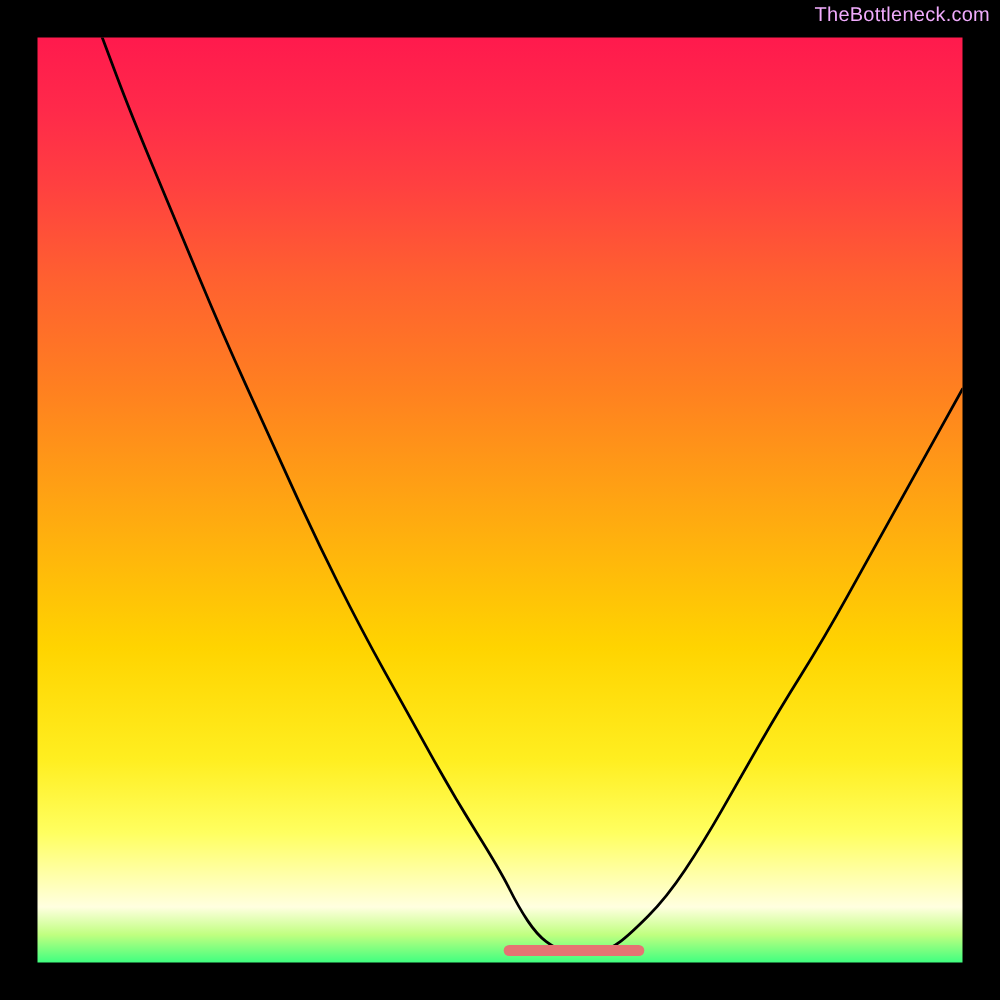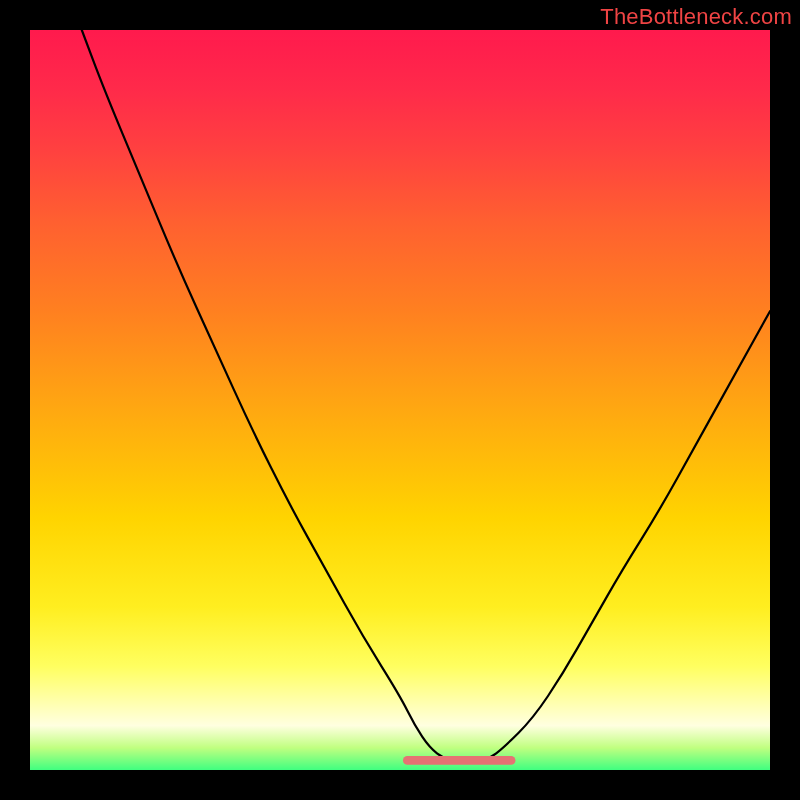--- a/index.html
+++ b/index.html
@@ -53,22 +53,22 @@
     position: absolute;
     left: 0;
     top: 0;
     width: 100%;
     height: 100%;
   }
   .watermark {
     position: absolute;
     top: 4px;
     right: 8px;
-    color: #ef4444;
-    font-size: 22px;
+    color: #f0abfc;
+    font-size: 16px;
     font-weight: 500;
     letter-spacing: 0.2px;
   }
 </style>
 </head>
 <body>
 
 <div class="frame">
 
   <div class="watermark">TheBottleneck.com</div>

